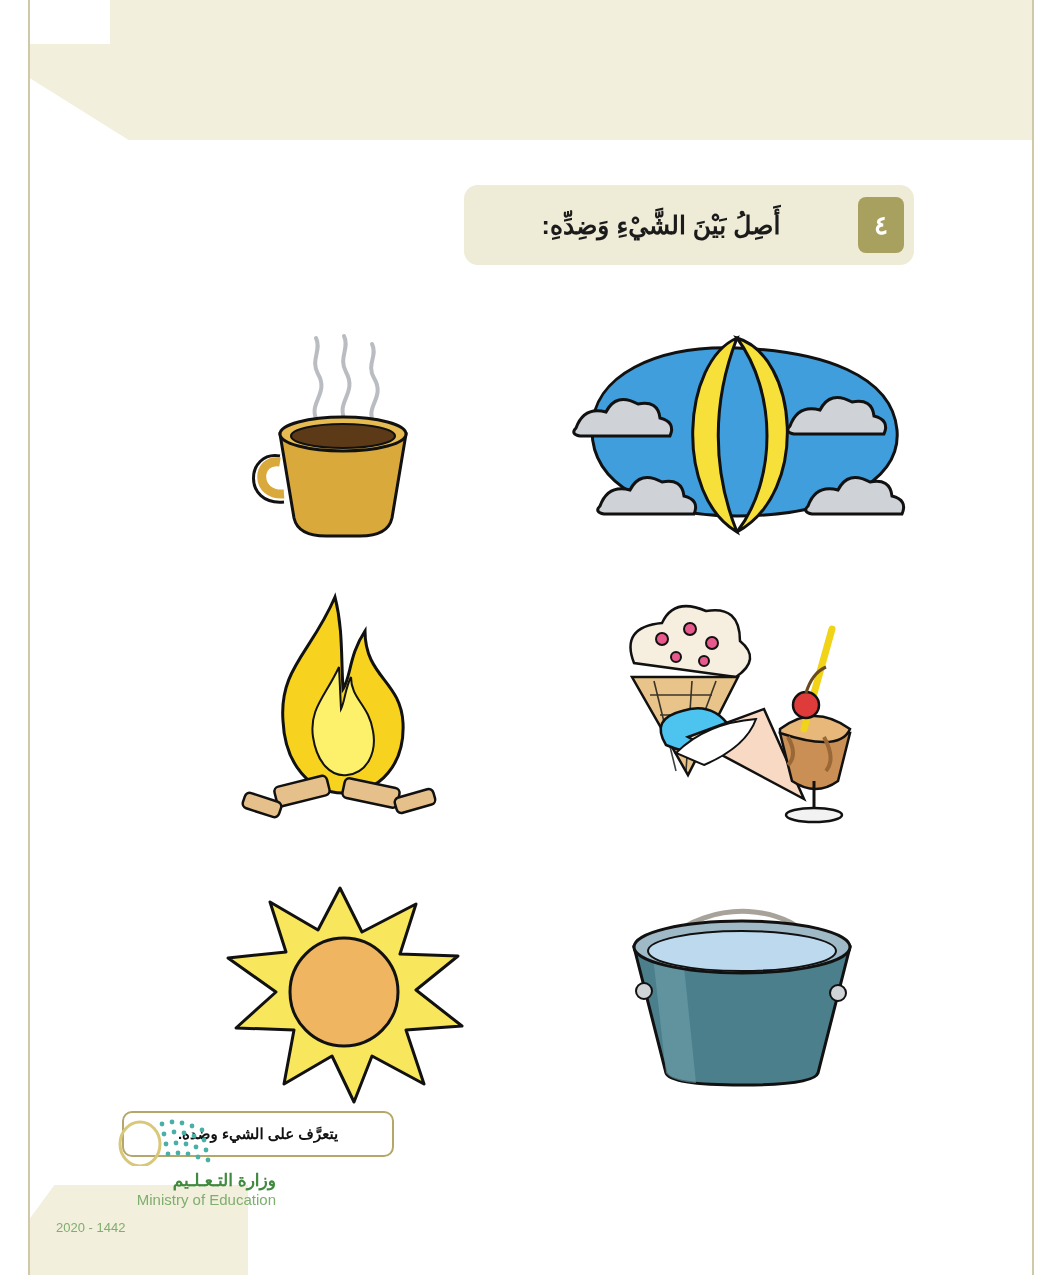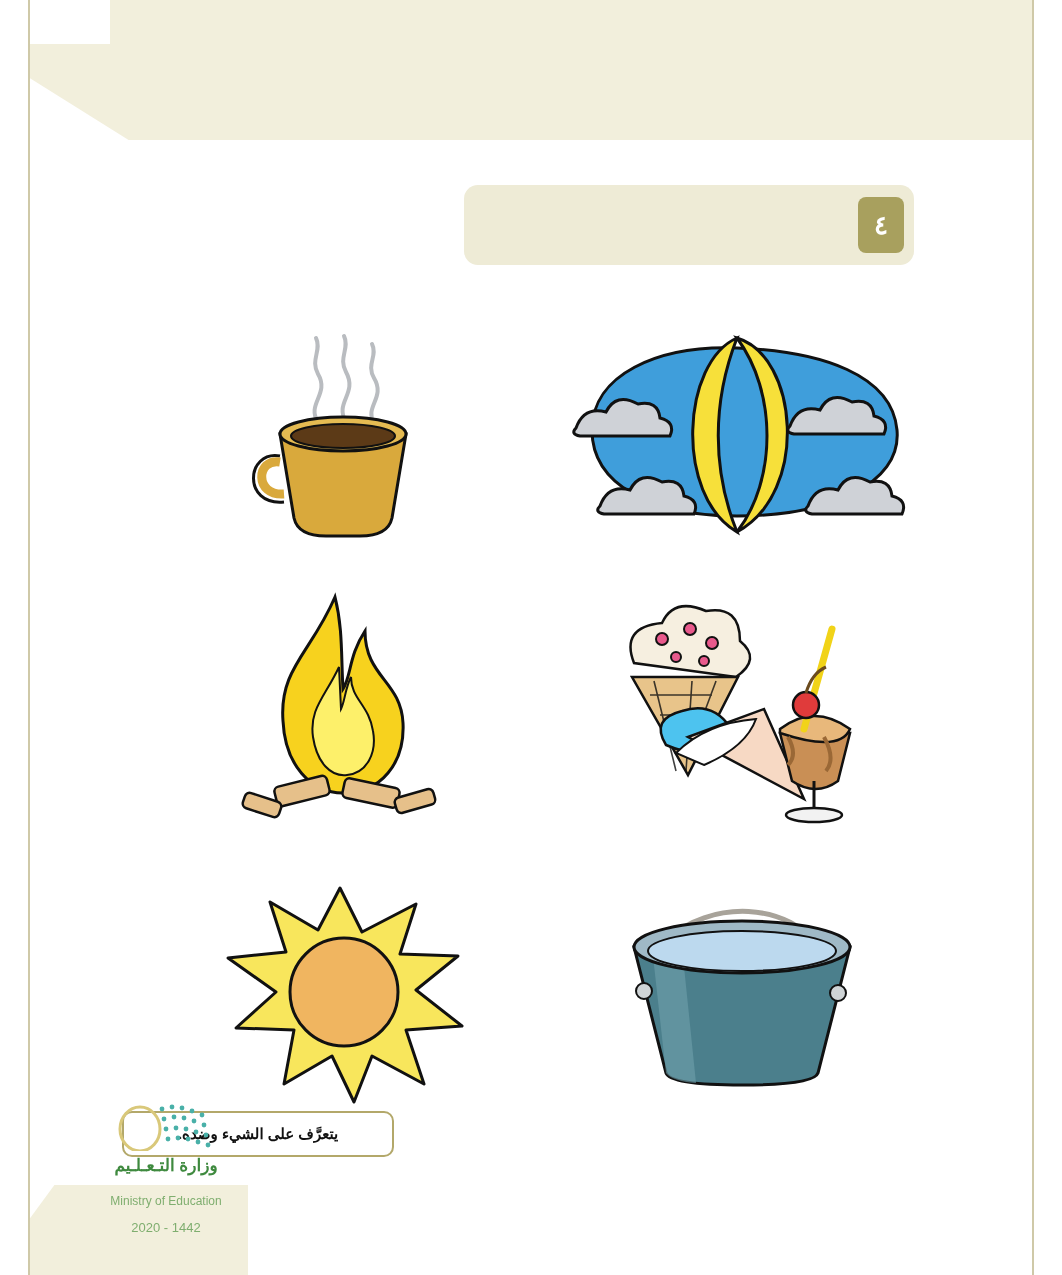--- a/index.html
+++ b/index.html
@@ -137,33 +137,32 @@
     color: #111;
     background: #ffffff;
   }
 
   
   .ministry {
     position: absolute;
     bottom: 40px;
     left: 56px;
     width: 220px;
-    text-align: center;
     color: #6f9f5f;
   }
   .ministry-name {
     font-size: 17px;
     font-weight: bold;
     color: #3f8a3f;
     letter-spacing: 0.5px;
   }
   .ministry-en {
-    font-size: 12px;
+    font-size: 15px;
     color: #7fae6f;
-    margin-top: 18px;
+    margin-top: 0;
   }
   .ministry-year {
     font-size: 13px;
     color: #7fae6f;
     margin-top: 12px;
     direction: ltr;
   }
   .ministry-mark {
     width: 120px;
     height: 52px;
@@ -176,20 +175,21 @@
 <body>
 
 <div class="corner-top-right"></div>
 <div class="corner-cut"></div>
 <div class="corner-bottom-left"></div>
 <div class="page-border-right"></div>
 <div class="page-border-left"></div>
 
 <div class="exercise-header">
   <div class="exercise-number">٤</div>
+  <div class="exercise-title">أَصِلُ بَيْنَ الشَّيْءِ وَضِدِّهِ:</div>
 </div>
 
 <div class="match-grid">
 
   <div class="match-cell cell-right row-1">
     <svg width="360" height="230" viewBox="0 0 360 230">
 
       <path d="M30 110 C30 55 95 25 175 28 C260 31 330 55 335 110 C340 165 265 196 175 196 C90 196 30 165 30 110 Z" fill="#3f9edb" stroke="#111" stroke-width="3"></path>
 
       <path d="M175 18 C120 42 112 175 175 212 C150 150 150 82 175 18 Z" fill="#f7e03a" stroke="#111" stroke-width="3"></path>

